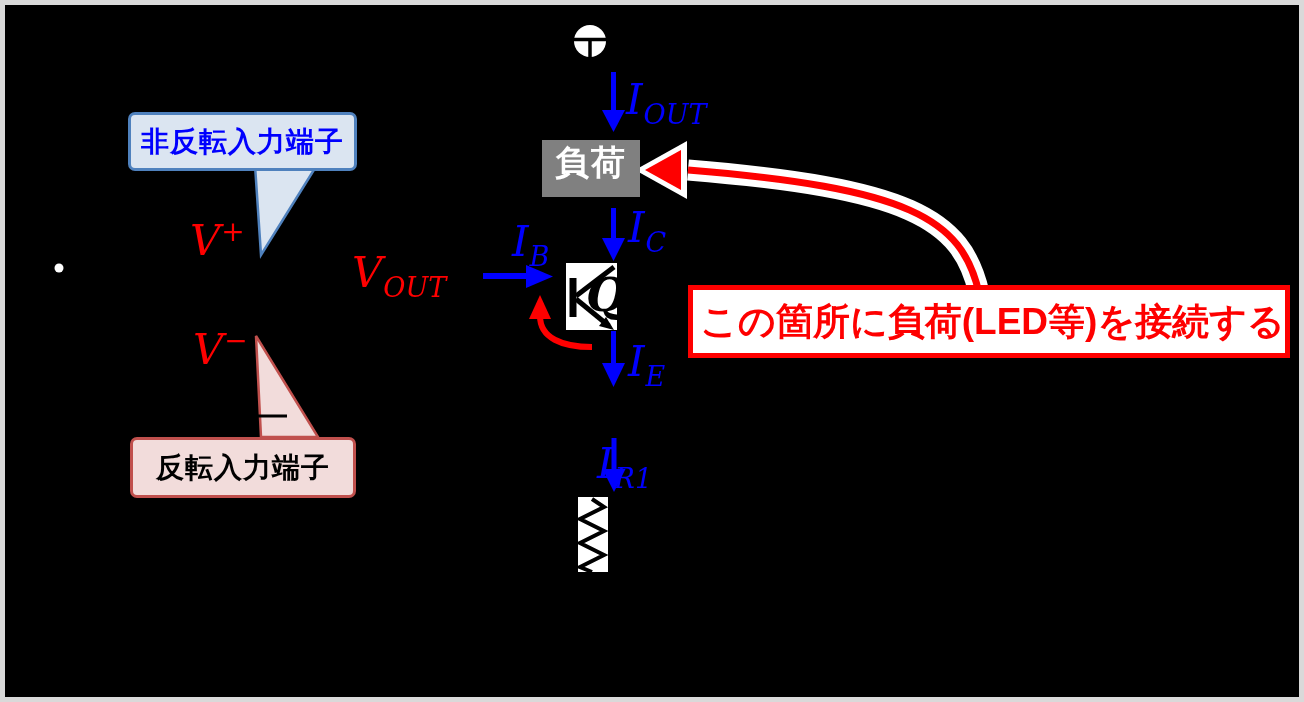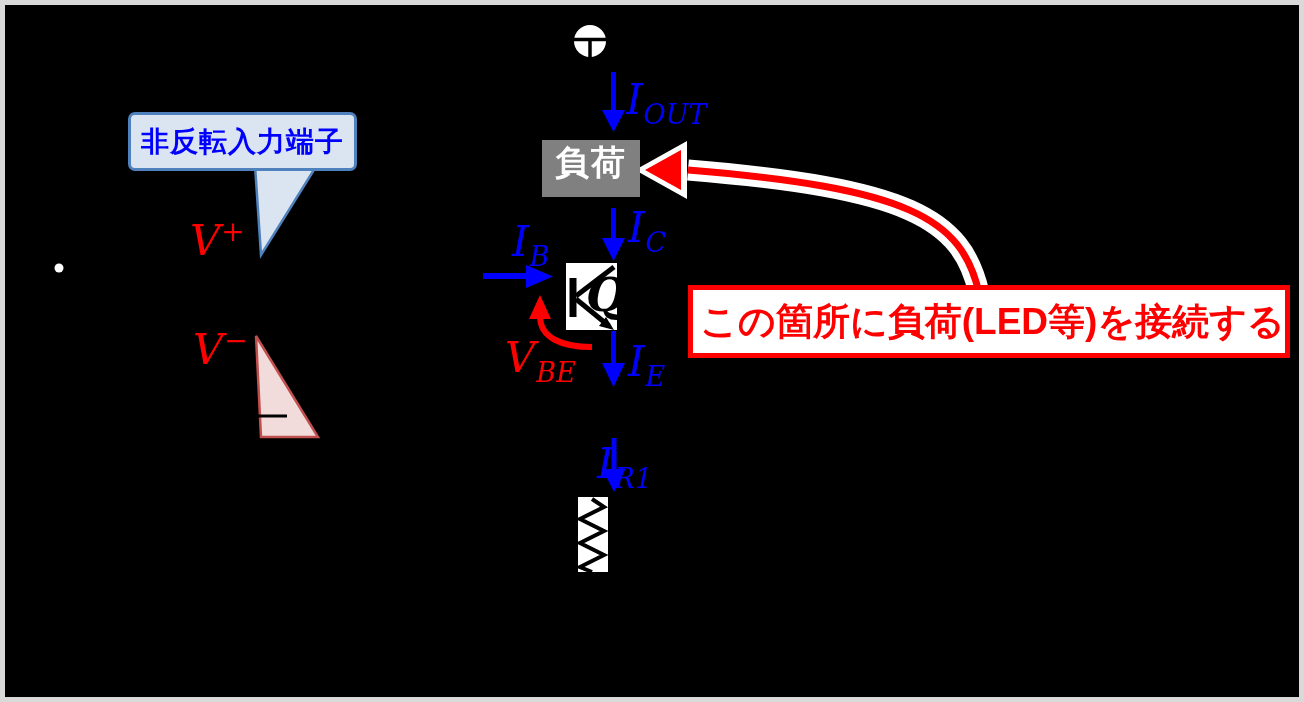--- a/index.html
+++ b/index.html
@@ -116,35 +116,38 @@
       <path d="M 974,288 C 957,213 903,183 683,165" fill="none" stroke="#ffffff" stroke-width="21"></path>
       <polygon points="630,165 682,136 682,194" fill="#ffffff"></polygon>
       <path d="M 974,288 C 957,213 903,183 683,165" fill="none" stroke="#fe0000" stroke-width="7"></path>
       <polygon points="640,165 676,145 676,185" fill="#fe0000"></polygon>
     </g>
   </svg>
 
   <div class="abs callout blue">
     <span>非反転入力端子</span>
   </div>
+  <div class="abs callout pink">
+    <span>反転入力端子</span>
+  </div>
 
   <div class="abs loadbox">
     <span>負荷</span>
   </div>
 
   <div class="abs banner">
     <span>この箇所に負荷(LED等)を接続する</span>
   </div>
 
   <span class="abs mlbl red" style="left:185px;top:213px"><span class="base">V</span><sup>+</sup></span>
 
   <span class="abs mlbl red" style="left:188px;top:322px"><span class="base">V</span><sup>−</sup></span>
 
+  <span class="abs mlbl red" style="left:347px;top:247px"><span class="base">V</span><sub>OUT</sub></span>
 
-  <span class="abs mlbl red" style="left:500px;top:332px"><span class="base">V</span><sub>BE</sub></span>
 
   <span class="abs mlbl blue" style="left:621px;top:74px"><span class="base">I</span><sub>OUT</sub></span>
 
   <span class="abs mlbl blue" style="left:507px;top:216px"><span class="base">I</span><sub>B</sub></span>
 
   <span class="abs mlbl blue" style="left:623px;top:202px"><span class="base">I</span><sub>C</sub></span>
 
   <span class="abs mlbl blue" style="left:623px;top:336px"><span class="base">I</span><sub>E</sub></span>
 
   <span class="abs mlbl blue" style="left:592px;top:438px"><span class="base">I</span><sub>R1</sub></span>

